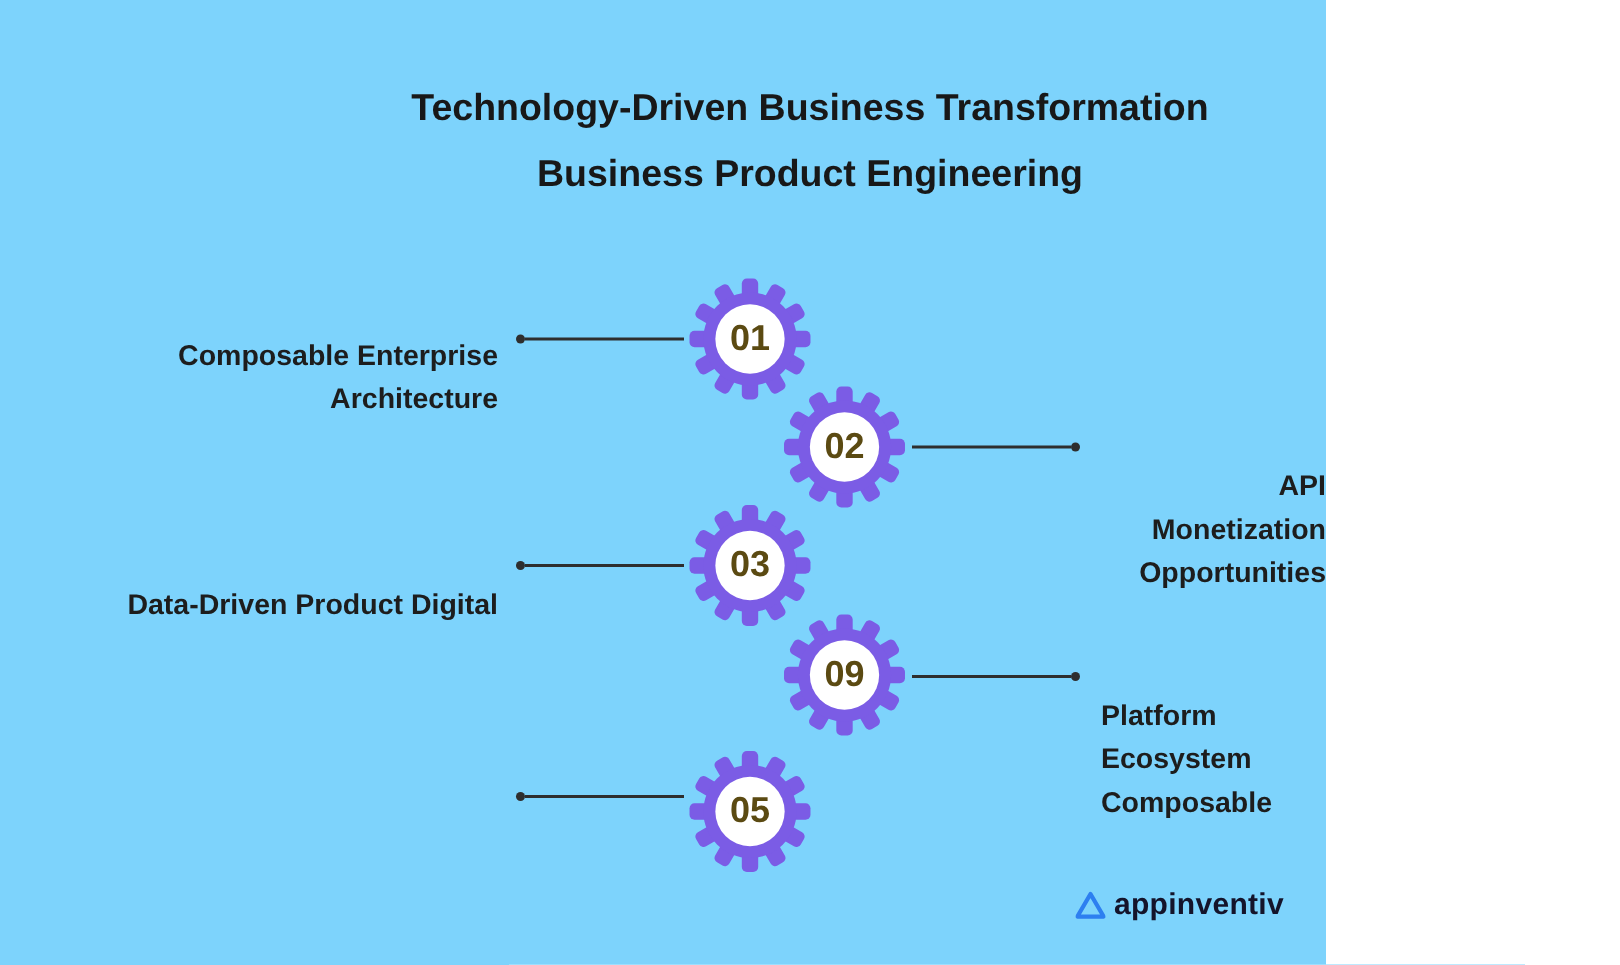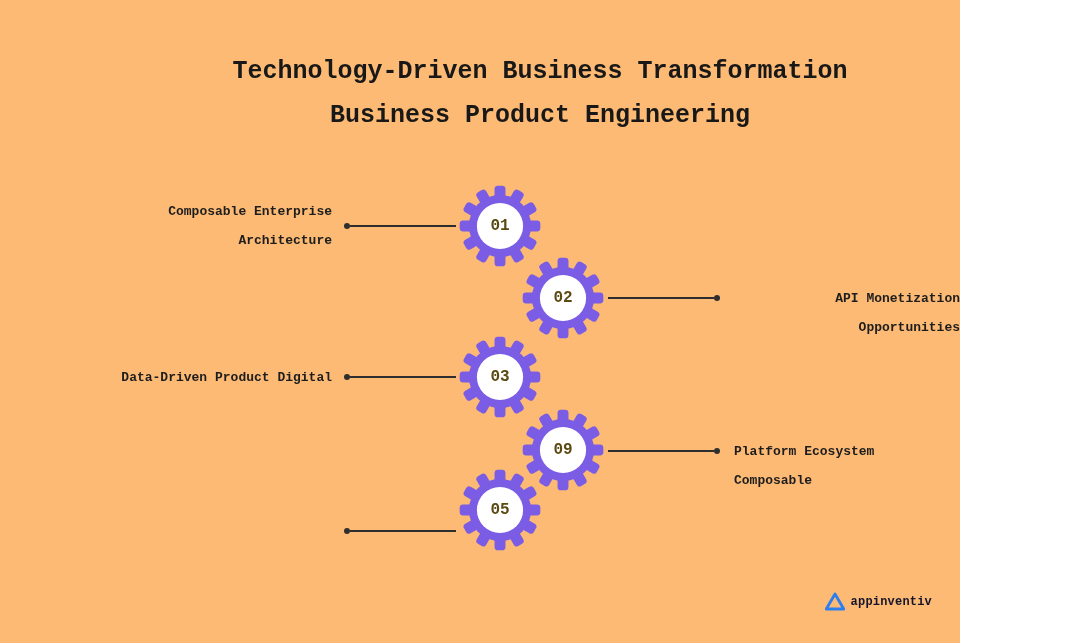--- a/index.html
+++ b/index.html
@@ -1,66 +1,67 @@
 <!DOCTYPE html>
 <html><head>
 <meta charset="utf-8">
 <style>
   html,body{margin:0;padding:0;}
   .canvas{
     position:relative;
-    width:960px;height:643px;
-    background:#fdba74;
-    font-family:Liberation Mono, monospace;
+    width:884px;height:643px;
+    background:#7dd3fc;
+    font-family:Liberation Sans, sans-serif;
     overflow:hidden;
   }
   .title{
     position:absolute;
     top:50px;left:0;width:1080px;
     text-align:center;
     font-size:25px;
     font-weight:bold;
     color:#181818;
     line-height:44px;
   }
   .label{
     position:absolute;
-    font-size:13px;
+    font-size:19px;
     font-weight:600;
     color:#1d1d1d;
     line-height:29px;
     white-space:pre-line;
+    margin-top:26px;
   }
   .label.left{left:40px;width:292px;text-align:right;}
   .label.right{left:734px;text-align:left;}
   .connector{
     position:absolute;
     display:flex;
     align-items:center;
     width:112px;height:6px;
   }
   .dot{width:6px;height:6px;border-radius:50%;background:#2e2e2e;flex:0 0 auto;}
   .cline{height:1.5px;background:#2e2e2e;flex:1;}
   .gear{
     position:absolute;
     width:84px;height:84px;
   }
   .gear svg{position:absolute;top:0;left:0;width:84px;height:84px;}
   .gear .num{
     position:absolute;top:0;left:0;width:84px;height:84px;
     display:flex;align-items:center;justify-content:center;
-    font-size:16px;font-weight:bold;color:#5b4a12;
+    font-size:24px;font-weight:bold;color:#5b4a12;
   }
   .logo{
     position:absolute;
     right:28px;top:592px;
     display:flex;align-items:center;gap:6px;
   }
   .logo-text{
-    font-size:12px;font-weight:600;color:#14142B;letter-spacing:0.2px;
+    font-size:20px;font-weight:600;color:#14142B;letter-spacing:0.2px;
   }
 </style>
 </head>
 <body>
 
 <div class="canvas">
 
   <div class="title">
     <div>Technology-Driven Business Transformation</div>
     <div>Business Product Engineering</div>
@@ -148,21 +149,21 @@
   <div class="connector" style="left:608px;top:448px;">
     <span class="cline"></span>
     <span class="dot"></span>
   </div>
   <div class="label right" style="top:437px;">Platform Ecosystem Composable</div>
 
   <div class="connector" style="left:344px;top:528px;">
     <span class="dot"></span>
     <span class="cline"></span>
   </div>
-  <div class="gear" style="left:458px;top:468px;">
+  <div class="gear" style="left:458px;top:499px;">
     <svg viewBox="0 0 100 100">
       <g fill="#7B5CE5">
         <rect x="43.5" y="2" width="13" height="96" rx="4"></rect>
         <rect x="43.5" y="2" width="13" height="96" rx="4" transform="rotate(30 50 50)"></rect>
         <rect x="43.5" y="2" width="13" height="96" rx="4" transform="rotate(60 50 50)"></rect>
         <rect x="43.5" y="2" width="13" height="96" rx="4" transform="rotate(90 50 50)"></rect>
         <rect x="43.5" y="2" width="13" height="96" rx="4" transform="rotate(120 50 50)"></rect>
         <rect x="43.5" y="2" width="13" height="96" rx="4" transform="rotate(150 50 50)"></rect>
         <circle cx="50" cy="50" r="37"></circle>
       </g>

